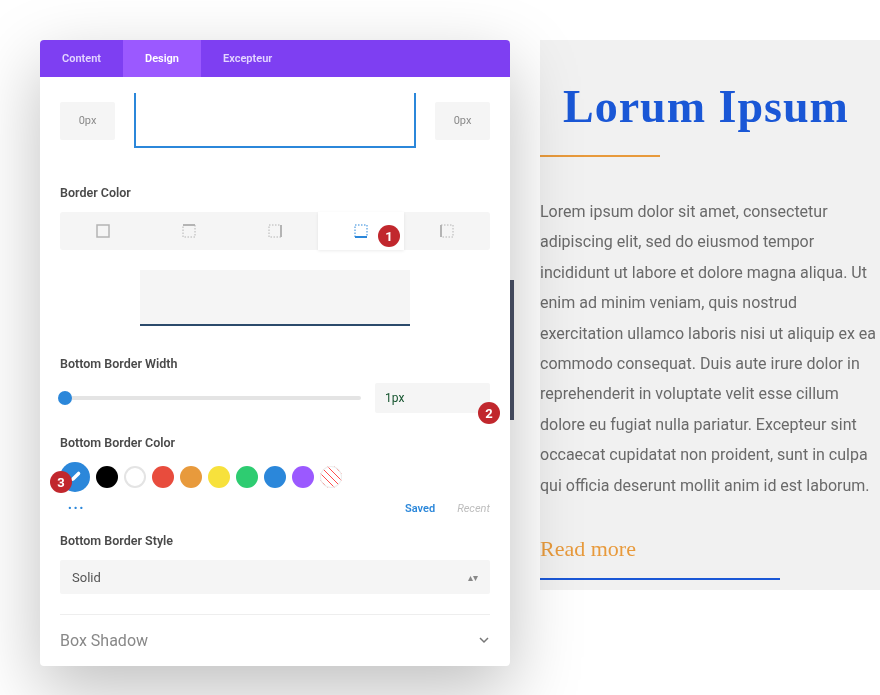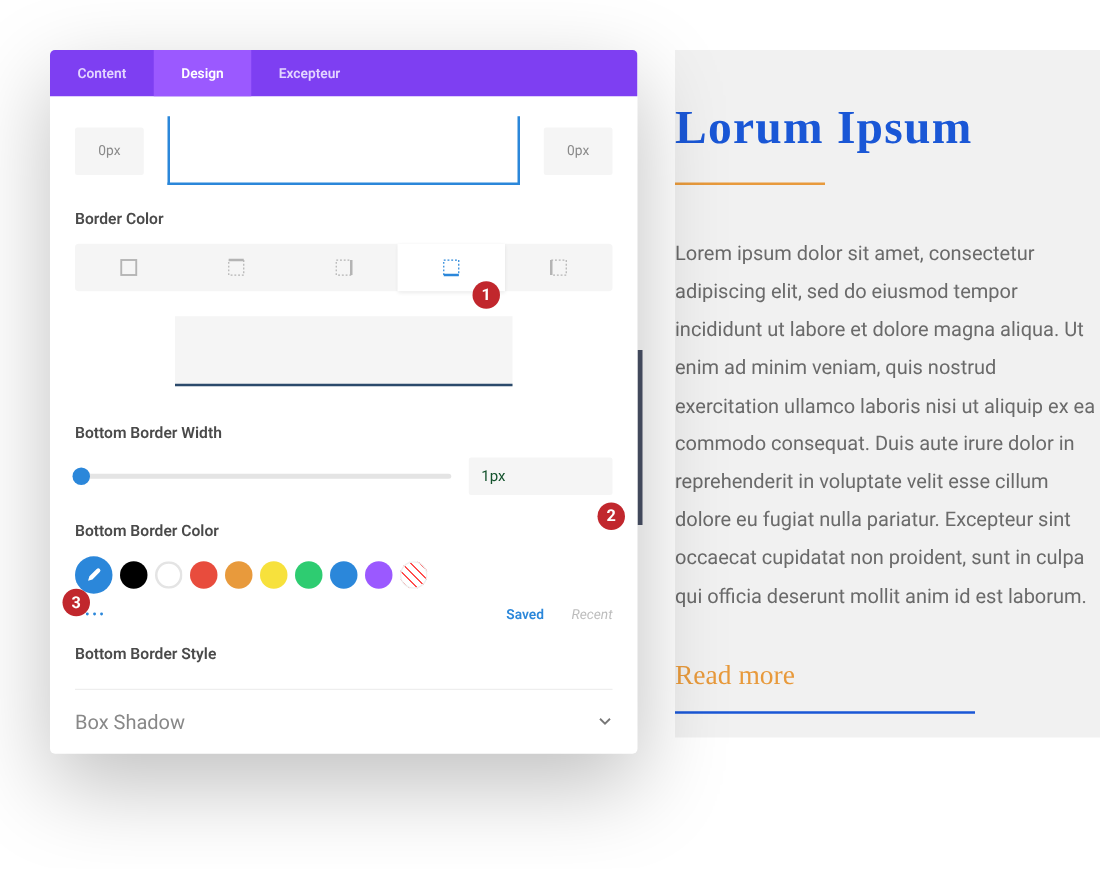--- a/index.html
+++ b/index.html
@@ -1,36 +1,36 @@
 <!DOCTYPE html>
 <html><head>
 <meta charset="utf-8">
 <style>
   *{box-sizing:border-box;margin:0;padding:0;font-family:-apple-system,BlinkMacSystemFont,"Segoe UI",Roboto,Helvetica,Arial,sans-serif;}
   body{background:#fff;width:880px;height:695px;overflow:hidden;position:relative;}
   .canvas{position:absolute;inset:0;}
   .right-pane{position:absolute;left:540px;top:40px;right:0;bottom:105px;background:#f1f1f1;padding:40px 0 40px 0;}
-  .right-pane h1{font-family:Georgia,"Times New Roman",serif;font-weight:700;font-size:38px;color:#1a57d6;letter-spacing:1px;margin-bottom:22px;}
+  .right-pane h1{font-family:Georgia,"Times New Roman",serif;font-weight:700;font-size:46px;color:#1a57d6;letter-spacing:1px;margin-bottom:22px;margin-left:23px;}
   .right-divider{width:120px;height:2px;background:#e89a3c;margin-bottom:40px;}
   .right-body{font-size:16px;line-height:1.9;color:#6a6a6a;margin-bottom:35px;}
   .read-more{display:inline-block;font-family:Georgia,serif;font-size:22px;color:#e89a3c;padding-bottom:16px;border-bottom:2px solid #1a57d6;min-width:240px;}
   .blue-end{position:absolute;left:510px;top:280px;width:4px;height:140px;background:#4a5268;}
 
   .panel{position:absolute;left:40px;top:40px;width:470px;background:#fff;box-shadow:0 25px 70px rgba(0,0,0,0.25);border-radius:4px;overflow:hidden;}
   .panel-hd{background:#6b2fb3;color:#fff;}
   .panel-title-row{display:flex;align-items:center;justify-content:space-between;padding:16px 18px;}
   .panel-title-row h2{font-size:16px;font-weight:700;}
   .panel-hd-icons{display:flex;gap:18px;align-items:center;}
   .panel-hd-icons span{display:inline-flex;width:14px;height:14px;cursor:pointer;}
   .tabs{display:flex;background:#7e3ff2;}
   .tab{padding:12px 22px;font-size:11px;font-weight:600;color:#e3d5ff;cursor:pointer;}
   .tab.active{background:#9b59ff;color:#fff;}
 
   .panel-body{padding:16px 20px;}
-  .spacing-row{display:flex;align-items:center;gap:19px;margin-bottom:20px;}
+  .spacing-row{display:flex;align-items:center;gap:19px;margin-bottom:37px;}
   .spacing-side{flex:0 0 55px;background:#f5f5f5;border-radius:2px;display:flex;align-items:center;justify-content:center;font-size:11px;color:#8a8a8a;height:38px;align-self:center;}
   .spacing-mid{flex:1;height:55px;border:2px solid #2b87da;border-top:none;background:#fff;}
 
   .label{font-size:12.5px;color:#4a4a4a;font-weight:600;margin-bottom:12px;}
   .style-tabs{display:flex;background:#f5f5f5;border-radius:3px;margin-bottom:10px;}
   .style-tab{flex:1;height:38px;display:flex;align-items:center;justify-content:center;cursor:pointer;}
   .style-tab.active{background:#fff;box-shadow:0 1px 3px rgba(0,0,0,0.08);}
   .style-tab svg{width:16px;height:16px;}
 
   .preview-border{margin:20px auto 30px;width:270px;height:56px;background:#f5f5f5;border-bottom:2px solid #2b4a6b;}
@@ -154,20 +154,24 @@
         <div class="hist">
           <span class="dots">•••</span>
           <span style="flex:1"></span>
           <span class="saved">Saved</span>
           <span class="recent">Recent</span>
         </div>
       </div>
 
       <div class="sect">
         <div class="label">Bottom Border Style</div>
+        <div class="select">
+          <span>Solid</span>
+          <span class="caret">▴▾</span>
+        </div>
       </div>
 
       <div class="accordion">
         <span>Box Shadow</span>
         <span><svg width="12" height="12" viewBox="0 0 12 12">
               <path d="M2 4l4 4 4-4" fill="none" stroke="#777" stroke-width="1.5"></path>
             </svg></span>
       </div>
     </div>
 

